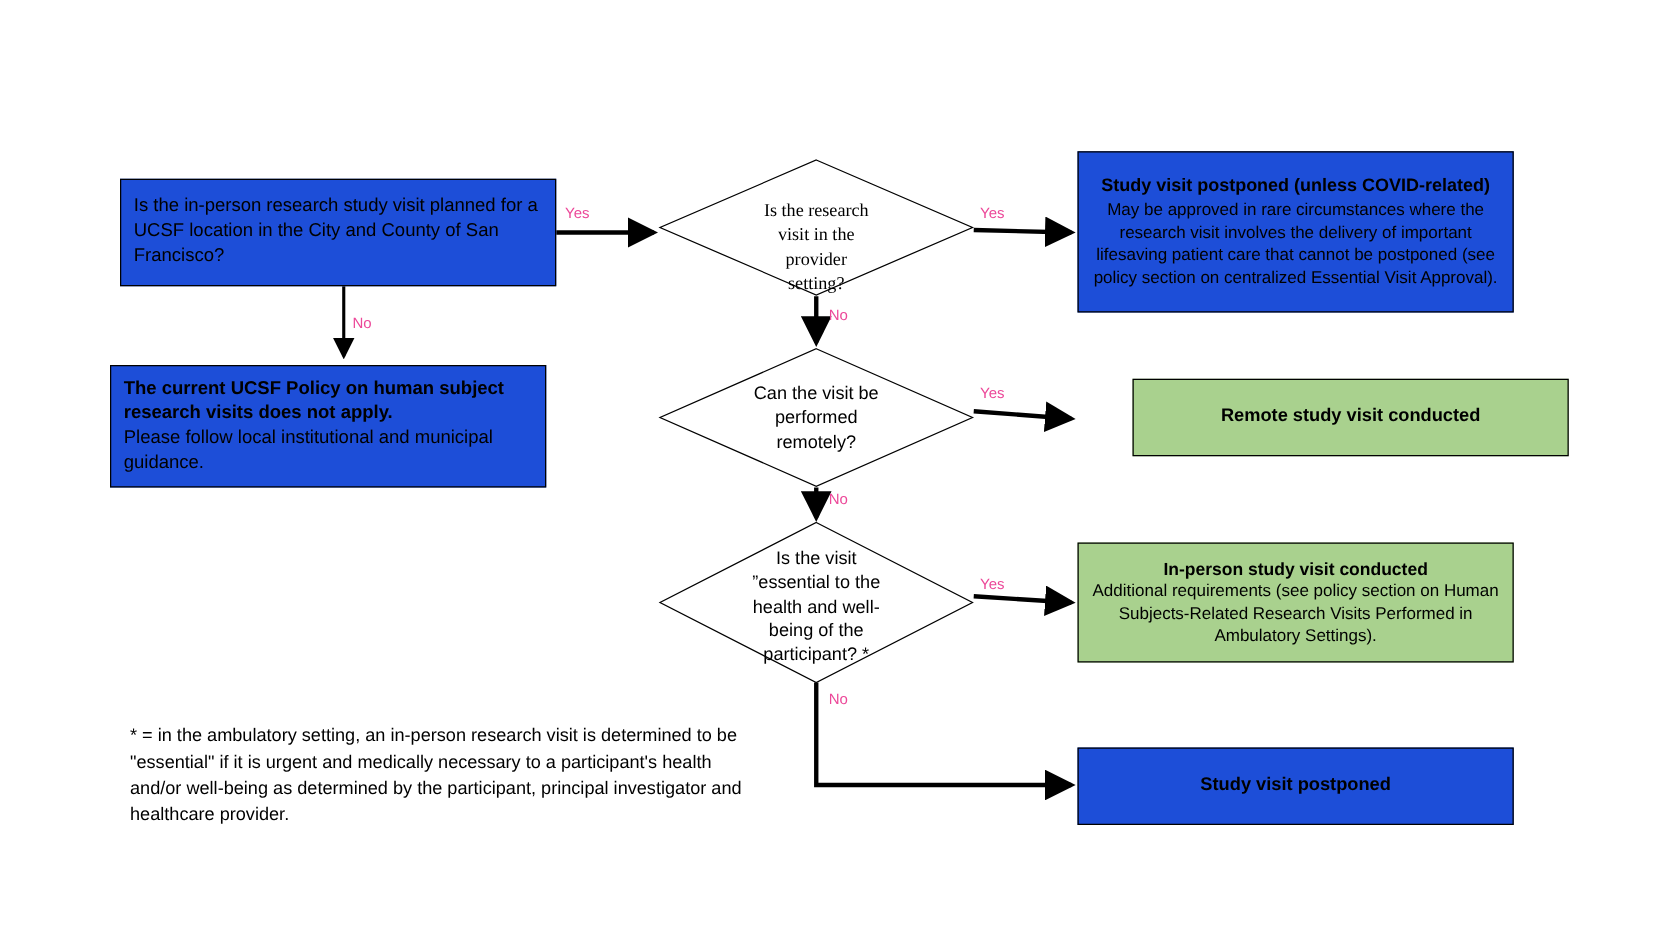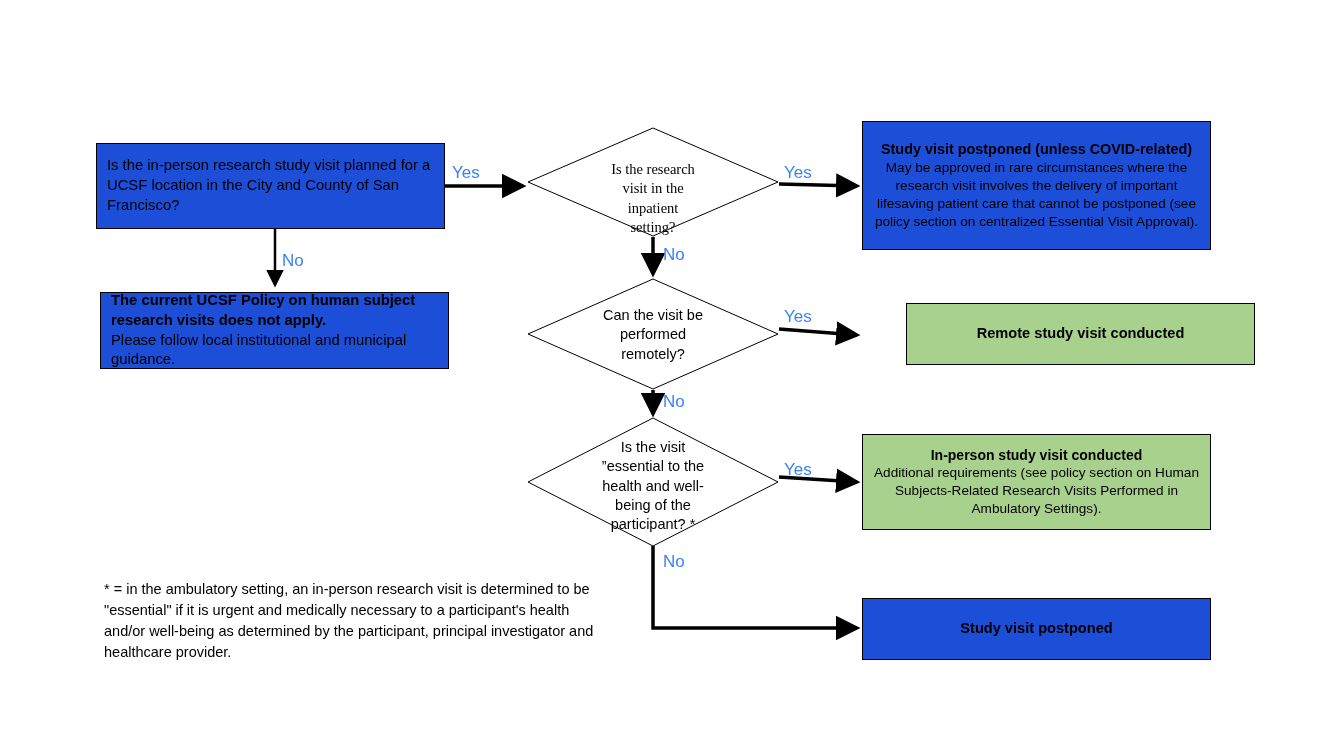--- a/index.html
+++ b/index.html
@@ -52,22 +52,22 @@
   .txt-center { text-align: center; }
   .bold { font-weight: bold; }
   .diamond-label {
     position: absolute;
     text-align: center;
     line-height: 1.33;
     font-size: 14.5px;
   }
   .edge-label {
     position: absolute;
-    font-size: 17px;
-    color: #3b82f6;
+    font-size: 12px;
+    color: #ec4899;
     line-height: 1;
   }
   .footnote {
     position: absolute;
     font-size: 14.5px;
     line-height: 1.45;
     text-align: left;
   }
   .p-line { margin: 0; }
 </style>
@@ -103,21 +103,21 @@
 
     <path d="M779,477 L857,482" stroke="#000000" stroke-width="3.5" fill="none" marker-end="url(#arrow)"></path>
 
     <path d="M653,546 L653,628 L857,628" stroke="#000000" stroke-width="3.5" fill="none" marker-end="url(#arrow)"></path>
   </svg>
 
   <div class="node box" style="left:96px; top:143px; width:349px; height:86px;">
     <div class="box-inner txt-left" style="font-size:14.8px;">Is the in-person research study visit planned for a UCSF location in the City and County of San Francisco?</div>
   </div>
 
-  <div class="node box" style="left:100px; top:292px; width:349px; height:77px;">
+  <div class="node box" style="left:88px; top:292px; width:349px; height:98px;">
     <div class="box-inner txt-left" style="font-size:14.8px;">
       <div class="p-line bold">The current UCSF Policy on human subject research visits does not apply.</div>
       <div class="p-line">Please follow local institutional and municipal guidance.</div>
     </div>
   </div>
 
   <div class="node box" style="left:862px; top:121px; width:349px; height:129px;">
     <div class="box-inner txt-center" style="font-size:13.6px;">
       <div class="p-line bold" style="font-size:14.4px;">Study visit postponed (unless COVID-related)</div>
       <div class="p-line">May be approved in rare circumstances where the research visit  involves the delivery of important lifesaving patient care that cannot be postponed (see policy section on centralized Essential Visit Approval).</div>
@@ -135,21 +135,21 @@
     </div>
   </div>
 
   <div class="node box" style="left:862px; top:598px; width:349px; height:62px;">
     <div class="box-inner txt-center bold" style="font-size:14.6px;">Study visit postponed</div>
   </div>
 
   <div class="diamond-label" style="left:578px; top:160px; width:150px;font-family:Liberation Serif, serif;">
     <div class="p-line">Is the research</div>
     <div class="p-line">visit in the</div>
-    <div class="p-line">inpatient</div>
+    <div class="p-line">provider</div>
     <div class="p-line">setting?</div>
   </div>
 
   <div class="diamond-label" style="left:578px; top:306px; width:150px;">
     <div class="p-line">Can the visit be</div>
     <div class="p-line">performed</div>
     <div class="p-line">remotely?</div>
   </div>
 
   <div class="diamond-label" style="left:570px; top:438px; width:166px;">

